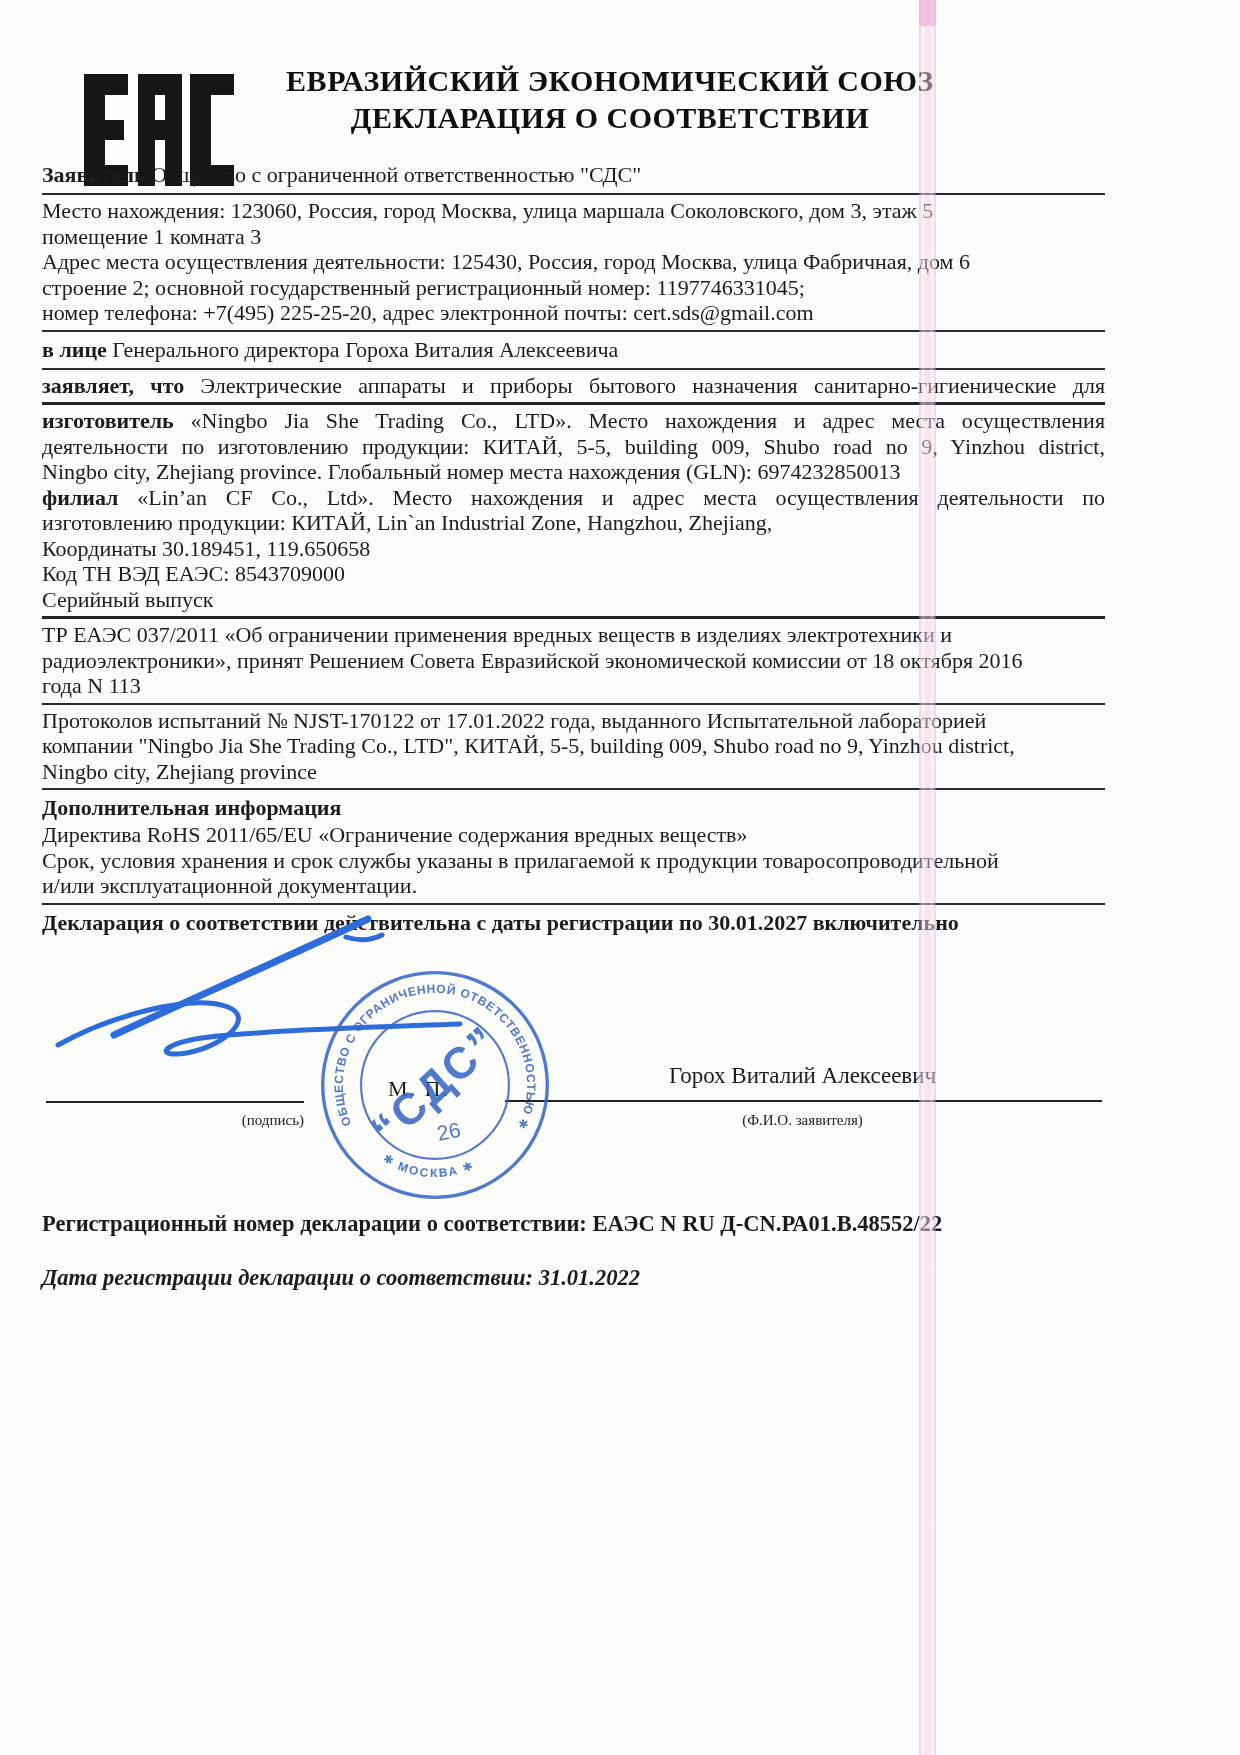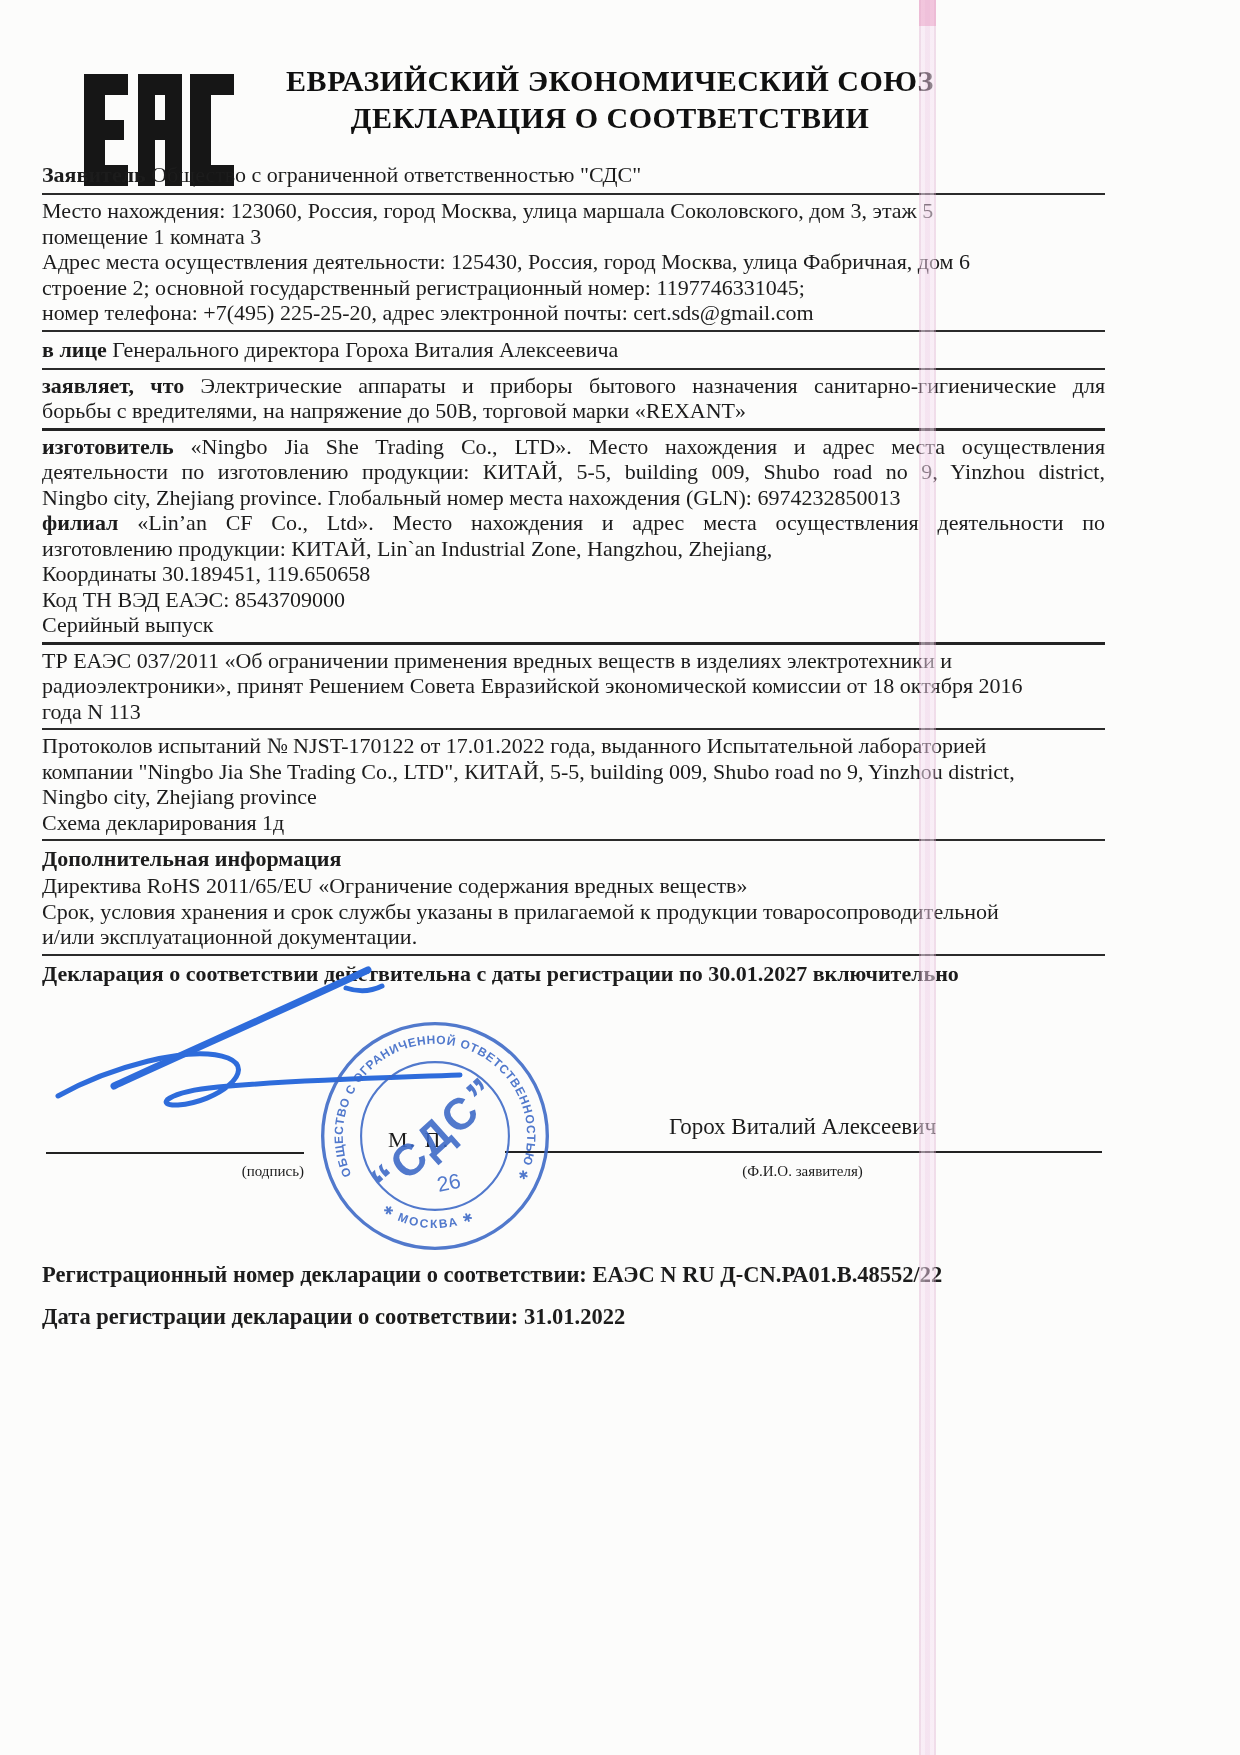--- a/index.html
+++ b/index.html
@@ -47,21 +47,21 @@
   .name-line { position:absolute; left:463px; top:163px; width:597px; border-top:2px solid #222; }
   .name-cap  { position:absolute; left:463px; top:171px; width:595px; text-align:center; font-size:15px; }
   .stamp     { position:absolute; left:273px; top:28px; opacity:0.88; z-index:3; }
   .stamp circle { fill:none; }
   .stamp .ring-t { font-family:"Liberation Sans","DejaVu Sans",sans-serif; font-size:12.5px; letter-spacing:0.8px; font-weight:bold; }
   .stamp .ring-b { letter-spacing:2px; }
   .stamp .st-center { font-family:"Liberation Sans","DejaVu Sans",sans-serif; font-size:46px; font-weight:bold; letter-spacing:3px; text-anchor:middle; }
   .stamp .st-num { font-family:"Liberation Sans","DejaVu Sans",sans-serif; font-size:22px; text-anchor:middle; }
   .sig-svg path { fill:none; stroke-linecap:round; stroke-linejoin:round; }
   .reg  { font-weight:bold; font-size:22.5px; margin-top:6px; line-height:30px; }
-  .reg2 { margin-top:12px; }
+  .reg2 { margin-top:24px;font-style:italic; }
 </style>
 </head>
 <body>
 
 <div class="page">
 
   <svg class="logo" width="150" height="112" viewBox="0 0 150 112">
     <g fill="#161616">
       <rect x="0" y="0" width="21" height="112"></rect>
       <rect x="0" y="0" width="44" height="21"></rect>
@@ -100,21 +100,20 @@
     <div class="row">
       <span class="lead">в лице</span>
       <span>Генерального директора Гороха Виталия Алексеевича</span>
     </div>
     <div class="hr"></div>
 
     <div class="jl">
       <span class="lead">заявляет, что</span>
       <span>Электрические аппараты и приборы бытового назначения санитарно-гигиенические для</span>
     </div>
-    <div class="ln">борьбы с вредителями, на напряжение до 50В, торговой марки «REXANT»</div>
     <div class="hr hr3"></div>
 
     <div class="jl">
       <span class="lead">изготовитель</span>
       <span>«Ningbo Jia She Trading Co., LTD». Место нахождения и адрес места осуществления</span>
     </div>
     <div class="jl">деятельности по изготовлению продукции: КИТАЙ, 5-5, building 009, Shubo road no 9, Yinzhou district,</div>
     <div class="ln">Ningbo city, Zhejiang province. Глобальный номер места нахождения (GLN): 6974232850013</div>
 
     <div class="jl">
@@ -128,21 +127,20 @@
     <div class="hr hr3"></div>
 
     <div class="ln">ТР ЕАЭС 037/2011 «Об ограничении применения вредных веществ в изделиях электротехники и</div>
     <div class="ln">радиоэлектроники», принят Решением Совета Евразийской экономической комиссии от 18 октября 2016</div>
     <div class="ln">года N 113</div>
     <div class="hr"></div>
 
     <div class="ln">Протоколов испытаний № NJST-170122 от 17.01.2022 года, выданного Испытательной лабораторией</div>
     <div class="ln">компании "Ningbo Jia She Trading Co., LTD", КИТАЙ, 5-5, building 009, Shubo road no 9, Yinzhou district,</div>
     <div class="ln">Ningbo city, Zhejiang province</div>
-    <div class="ln">Схема декларирования 1д</div>
     <div class="hr"></div>
 
     <div class="row b">Дополнительная информация</div>
     <div class="ln">Директива RoHS 2011/65/EU «Ограничение содержания вредных веществ»</div>
     <div class="ln">Срок, условия хранения и срок службы указаны в прилагаемой к продукции товаросопроводительной</div>
     <div class="ln">и/или эксплуатационной документации.</div>
     <div class="hr"></div>
 
     <div class="row b">Декларация о соответствии действительна с даты регистрации по 30.01.2027 включительно</div>
 

